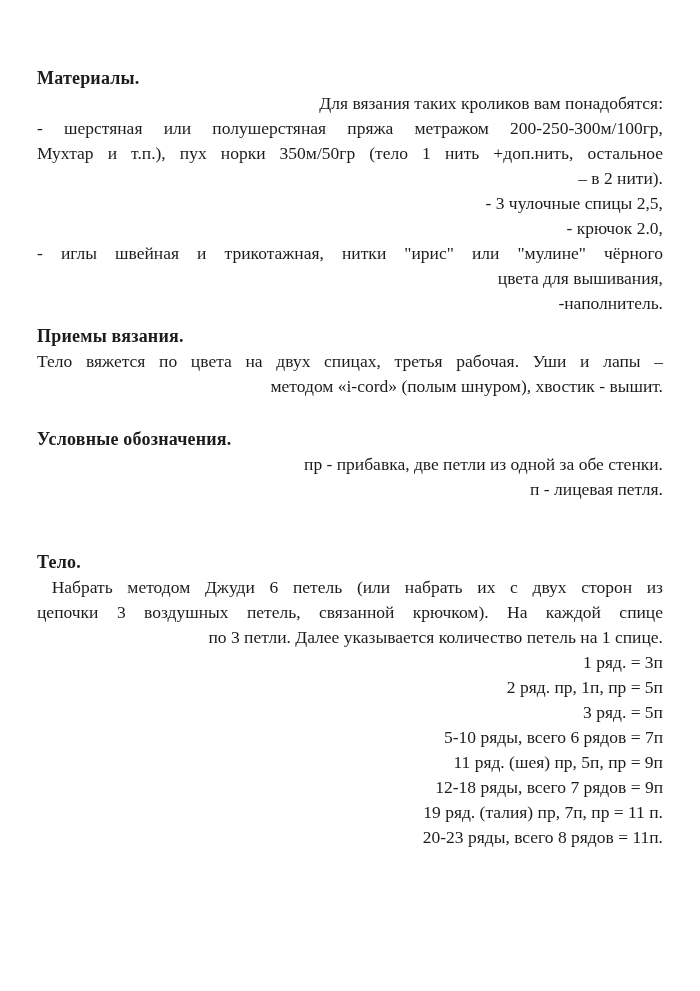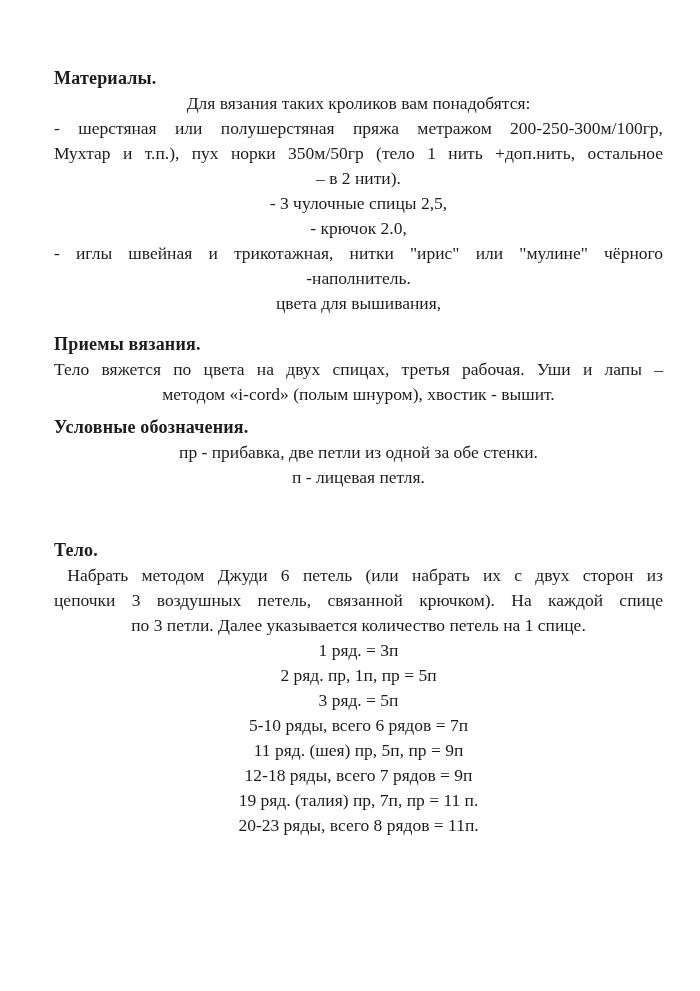--- a/index.html
+++ b/index.html
@@ -10,37 +10,37 @@
   .page {
     position: relative;
     width: 700px;
     height: 991px;
     background: #ffffff;
     overflow: hidden;
     font-family: "Liberation Serif", "DejaVu Serif", serif;
     color: #1c1c1c;
   }
   .content {
-    padding: 66px 37px 0 54px;
+    padding: 66px 37px 0 37px;
   }
   .sec { margin: 0; }
-  .sec-1 { margin-top: 16px; }
-  .sec-2 { margin-top: 8px; }
+  .sec-1 { margin-top: 8px; }
+  .sec-2 { margin-top: 28px; }
   .sec-3 { margin-top: 48px; }
   .heading {
     font-size: 18px;
     font-weight: bold;
     line-height: 25px;
     margin: 0;
     letter-spacing: 0.2px;
   }
   .line {
     font-size: 17.5px;
     line-height: 25px;
-    text-align: center;
+    text-align: right;
     white-space: normal;
   }
   
   .line.j {
     text-align: justify;
     text-align-last: justify;
   }
 </style>
 </head>
 <body>
@@ -50,22 +50,22 @@
 
     <section class="sec sec-0">
       <h2 class="heading">Материалы.</h2>
       <div class="line">Для вязания таких кроликов вам понадобятся:</div>
       <div class="line j">- шерстяная или полушерстяная пряжа метражом 200-250-300м/100гр,</div>
       <div class="line j">Мухтар и т.п.), пух норки 350м/50гр (тело 1 нить +доп.нить, остальное</div>
       <div class="line">– в 2 нити).</div>
       <div class="line">- 3 чулочные спицы 2,5,</div>
       <div class="line">- крючок 2.0,</div>
       <div class="line j">- иглы швейная и трикотажная, нитки "ирис" или "мулине" чёрного</div>
+      <div class="line">цвета для вышивания,</div>
       <div class="line">-наполнитель.</div>
-      <div class="line">цвета для вышивания,</div>
     </section>
 
     <section class="sec sec-1">
       <h2 class="heading">Приемы вязания.</h2>
       <div class="line j">Тело вяжется по цвета на двух спицах, третья рабочая. Уши и лапы –</div>
       <div class="line">методом «i-cord» (полым шнуром), хвостик - вышит.</div>
     </section>
 
     <section class="sec sec-2">
       <h2 class="heading">Условные обозначения.</h2>

